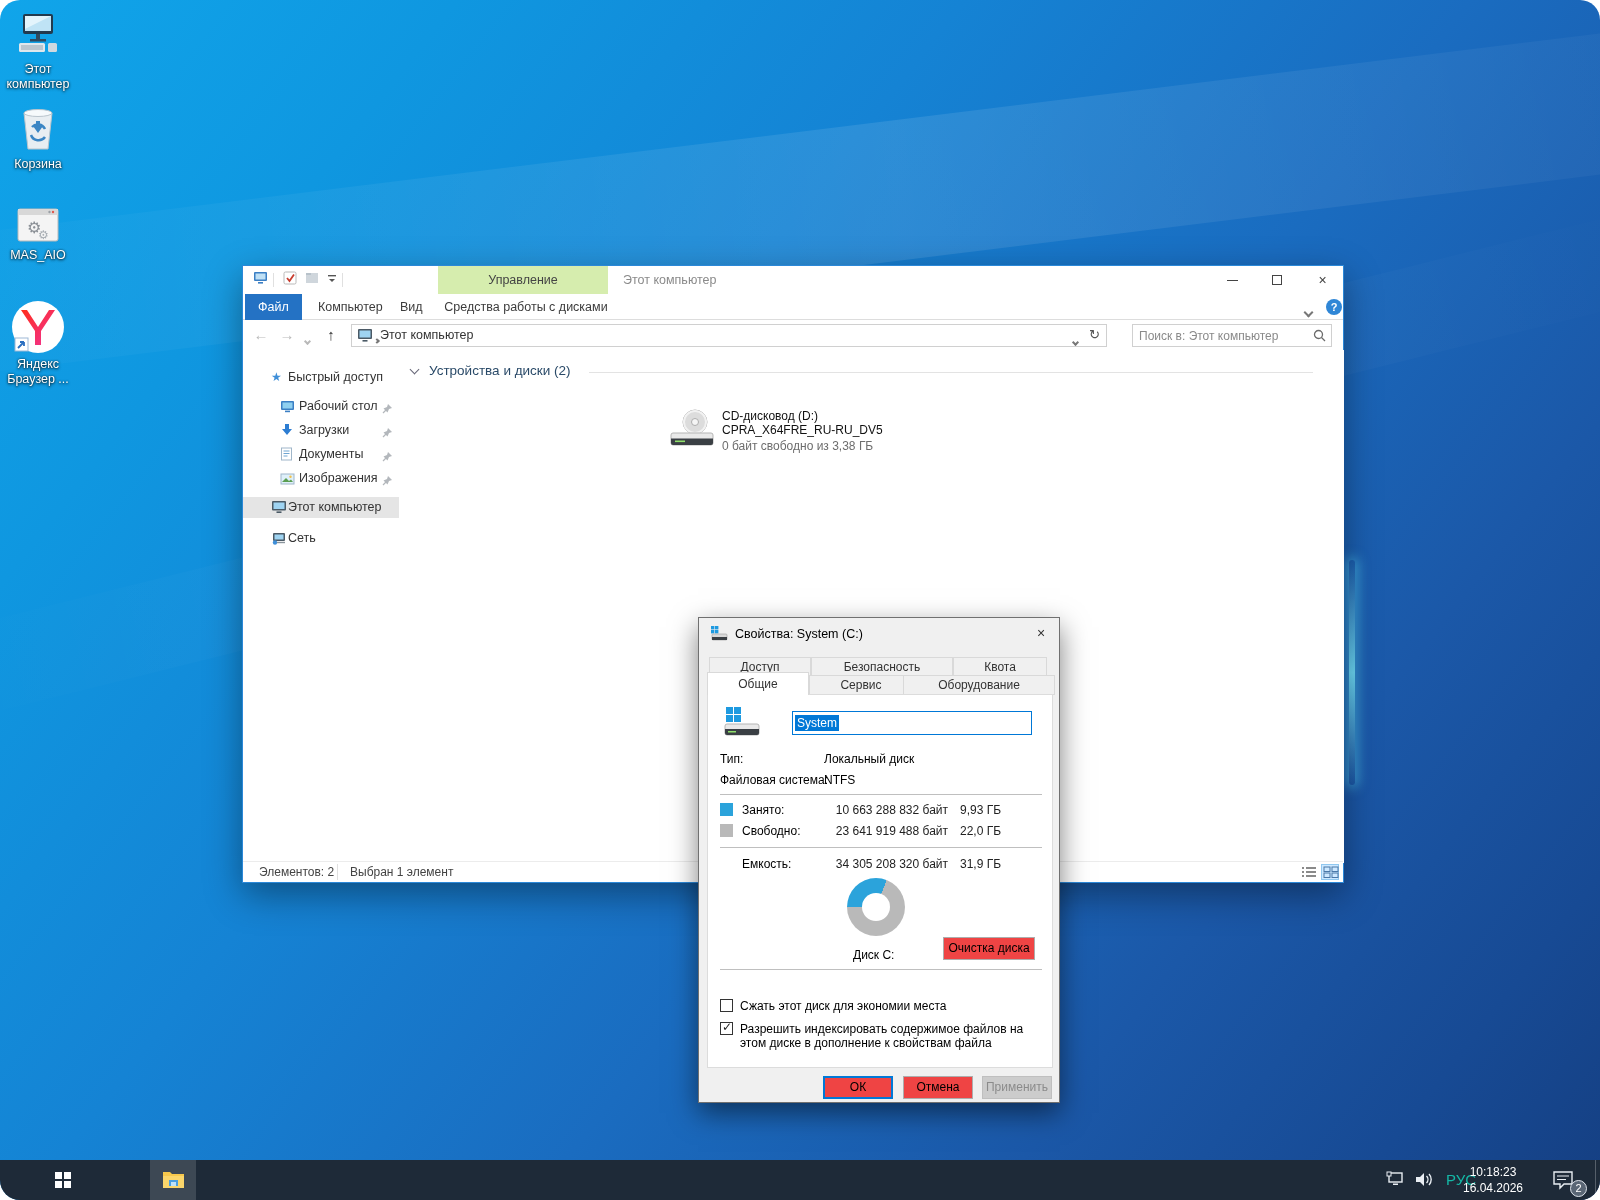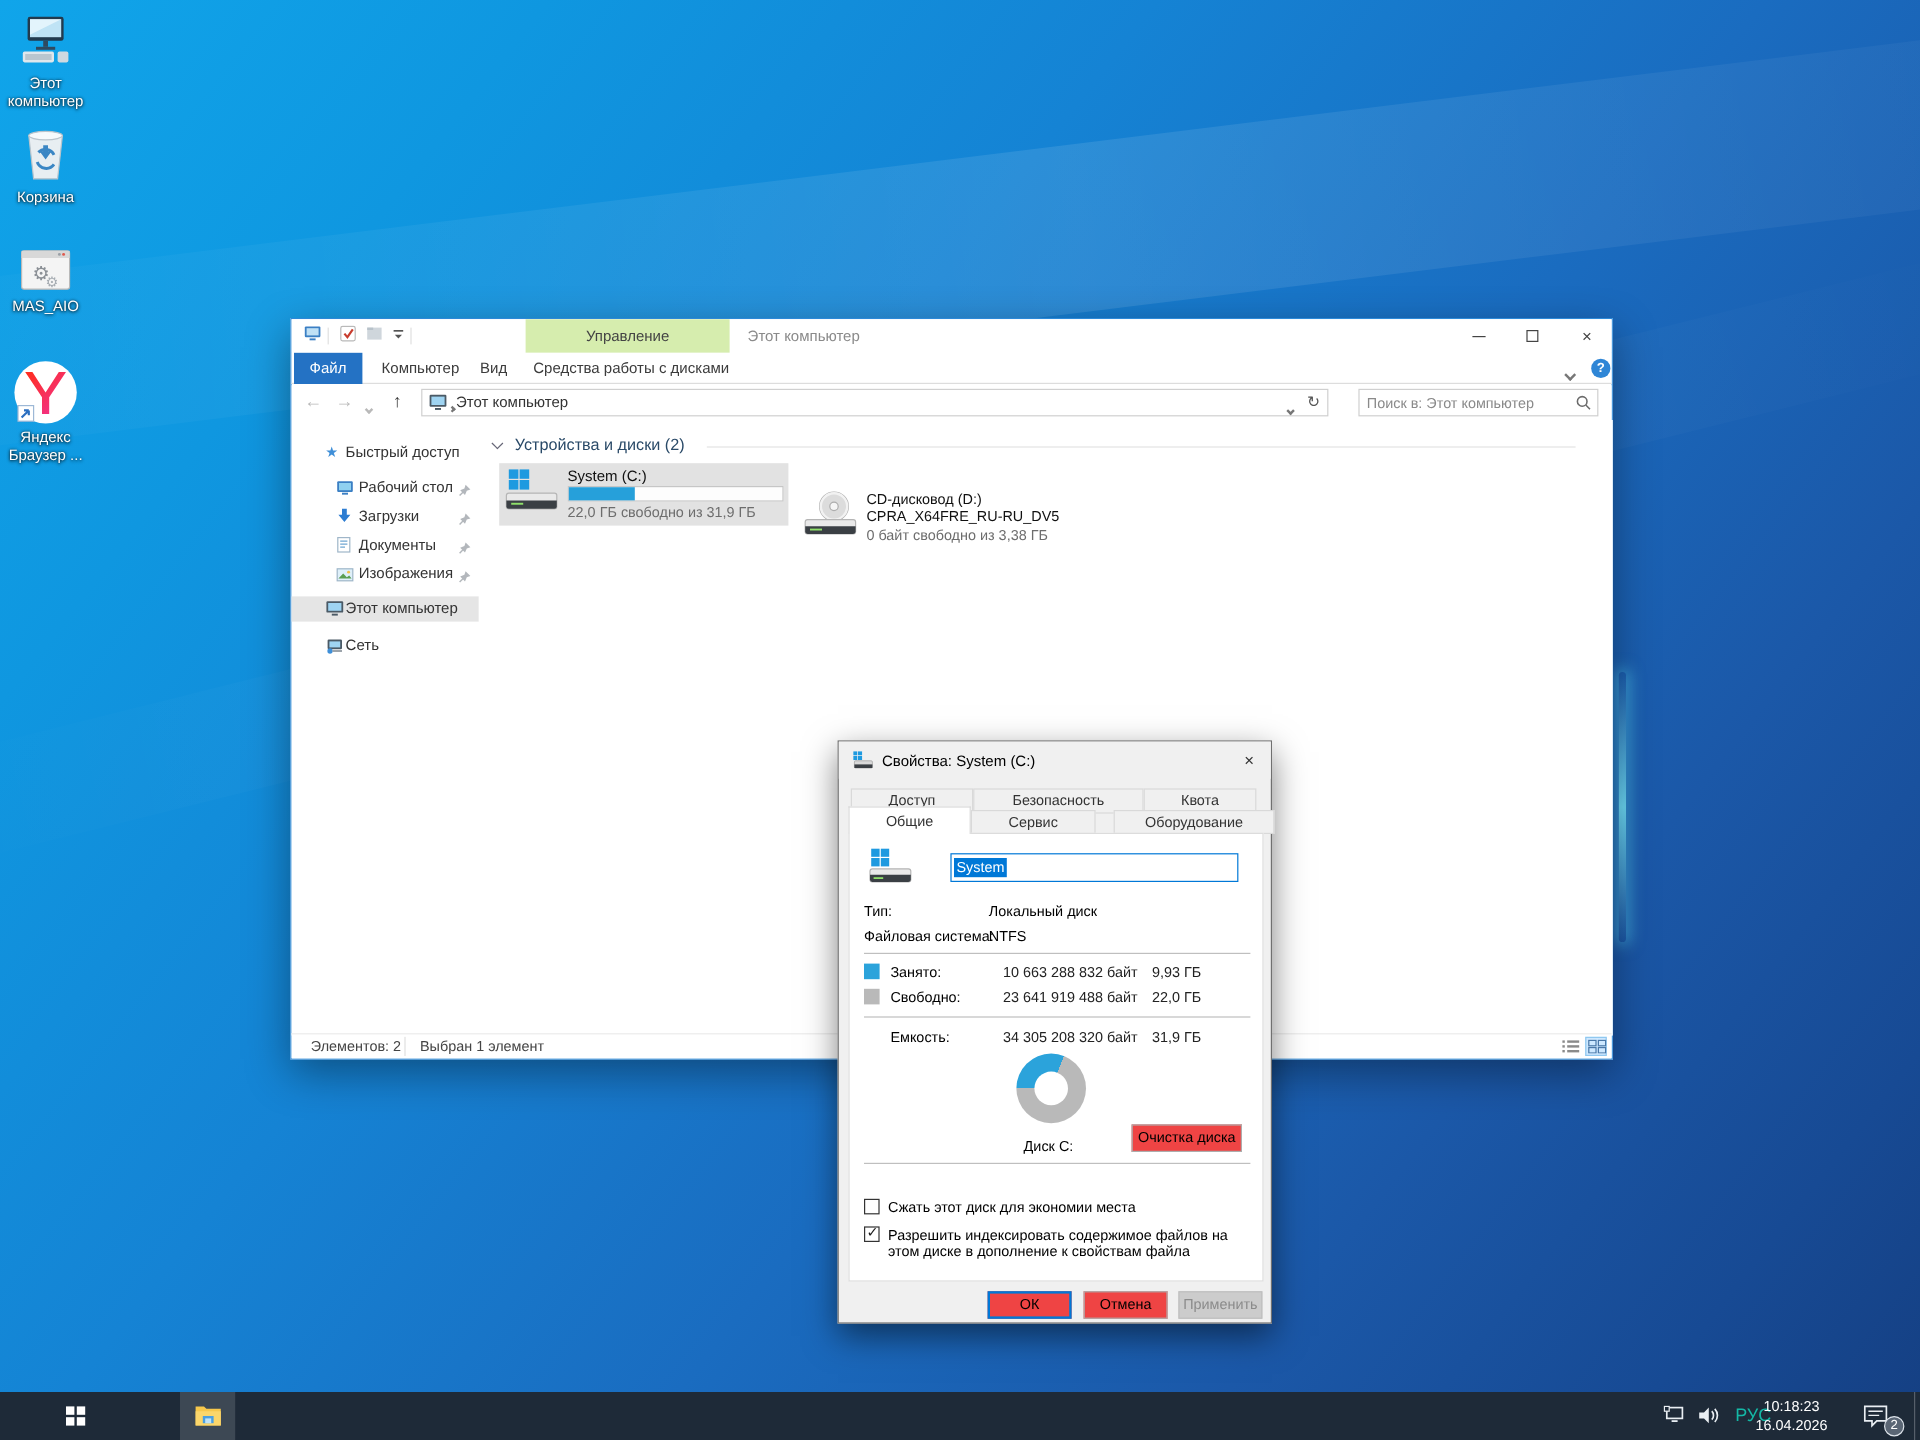--- a/index.html
+++ b/index.html
@@ -2,21 +2,21 @@
 <html><head>
 <meta charset="utf-8">
 <style>
   * { margin:0; padding:0; box-sizing:border-box; }
   html,body { width:1600px; height:1200px; overflow:hidden; }
   body { font-family:"Liberation Sans","DejaVu Sans",sans-serif; font-size:13px; color:#222; }
 
   
   #desktop { position:absolute; inset:0; width:1600px; height:1200px;
     background:linear-gradient(128deg,#10a5ea 0%,#0f97e0 18%,#1583d4 38%,#1a6cc0 58%,#1b58a8 76%,#174a94 90%,#153f82 100%);
-    overflow:hidden; }
+    overflow:hidden;border-radius:20px; }
   .beam { position:absolute; background:linear-gradient(90deg,rgba(255,255,255,0),rgba(255,255,255,.10),rgba(255,255,255,0)); pointer-events:none; }
   .beam1 { width:2200px; height:140px; left:-200px; top:120px; transform:rotate(-7deg); }
   .beam2 { width:1800px; height:90px; left:-100px; top:420px; transform:rotate(-14deg); opacity:.6; }
   .glowline { position:absolute; left:1349px; top:560px; width:6px; height:225px;
     background:linear-gradient(180deg,rgba(120,235,255,0),rgba(120,235,255,.85),rgba(120,235,255,0));
     box-shadow:0 0 12px 3px rgba(90,220,255,.55); border-radius:3px; }
 
   
   .dicon { position:absolute; width:76px; text-align:center; color:#fff; }
   .dicon .lbl { font-size:12.5px; line-height:15px; text-shadow:0 1px 3px rgba(0,0,0,.85),0 0 2px rgba(0,0,0,.6); margin-top:3px; }
@@ -348,38 +348,20 @@
       </div>
     </div>
 
     <div class="content">
       <div class="grouphdr">
         <span class="gchev"></span>
         <span class="gtx">Устройства и диски (2)</span>
         <span class="gln"></span>
       </div>
 
-      <div class="tile sel" style="left:17px; width:241px;">
-        <span style="position:absolute; left:4px; top:5px;">
-          <svg width="46" height="40" viewBox="0 0 46 40">
-            <rect x="4" y="0" width="8" height="8" fill="#1e9ae0"></rect>
-              <rect x="13" y="0" width="8" height="8" fill="#1e9ae0"></rect>
-            <rect x="4" y="9" width="8" height="8" fill="#1e9ae0"></rect>
-              <rect x="13" y="9" width="8" height="8" fill="#1e9ae0"></rect>
-            <rect x="2" y="20" width="42" height="13" rx="2" fill="#e9e9e9" stroke="#b5b5b5"></rect>
-            <path d="M2 26 h42 v5 a2 2 0 0 1 -2 2 h-38 a2 2 0 0 1 -2 -2 Z" fill="#3a3f44"></path>
-            <rect x="6" y="28" width="10" height="1.6" fill="#8fe06a"></rect>
-          </svg>
-        </span>
-        <span class="tname">System (C:)</span>
-        <span class="usagebar">
-            <span class="usagefill" style="display: block; width: 31%;"></span>
-          </span>
-        <span class="tfree">22,0 ГБ свободно из 31,9 ГБ</span>
-      </div>
 
       <div class="tile" style="left:266px; width:270px;margin-top:20px;">
         <span style="position:absolute; left:4px; top:3px;">
           <svg width="48" height="44" viewBox="0 0 48 44">
             <circle cx="26" cy="13" r="12" fill="#dcdcdc" stroke="#b0b0b0"></circle>
             <circle cx="26" cy="13" r="11" fill="none" stroke="#f2f2f2" stroke-width="2"></circle>
             <circle cx="26" cy="13" r="3.5" fill="#f5f5f5" stroke="#adadad"></circle>
             <rect x="2" y="24" width="42" height="12" rx="2" fill="#e9e9e9" stroke="#b5b5b5"></rect>
             <path d="M2 29.5 h42 v4.5 a2 2 0 0 1 -2 2 h-38 a2 2 0 0 1 -2 -2 Z" fill="#3a3f44"></path>
             <rect x="6" y="31.5" width="10" height="1.6" fill="#8fe06a"></rect>
@@ -430,21 +412,21 @@
       </span>
       <span class="dtx">Свойства: System (C:)</span>
       <span class="dlg-close"><span>×</span></span>
     </div>
 
     <div class="dtab" style="left:10px; top:39px; width:102px;">Доступ</div>
     <div class="dtab" style="left:112px; top:39px; width:142px;">Безопасность</div>
     <div class="dtab" style="left:254px; top:39px; width:94px;">Квота</div>
     <div class="dtab active" style="left:8px; top:54px; width:102px; height:23px; line-height:23px;">Общие</div>
     <div class="dtab" style="left:110px; top:57px; width:104px; height:20px;">Сервис</div>
-    <div class="dtab" style="left:229px; top:57px; width:134px; height:20px;">Оборудование</div>
+    <div class="dtab" style="left:204px; top:57px; width:152px; height:20px;">Оборудование</div>
 
     <div class="dlg-page">
       <span style="position:absolute; left:16px; top:12px;">
         <svg width="36" height="32" viewBox="0 0 36 32">
           <rect x="2" y="0" width="7" height="7" fill="#1e9ae0"></rect>
             <rect x="10" y="0" width="7" height="7" fill="#1e9ae0"></rect>
           <rect x="2" y="8" width="7" height="7" fill="#1e9ae0"></rect>
             <rect x="10" y="8" width="7" height="7" fill="#1e9ae0"></rect>
           <rect x="1" y="17" width="34" height="11" rx="2" fill="#e9e9e9" stroke="#b5b5b5"></rect>
           <path d="M1 22 h34 v4 a2 2 0 0 1 -2 2 h-30 a2 2 0 0 1 -2 -2 Z" fill="#3a3f44"></path>

